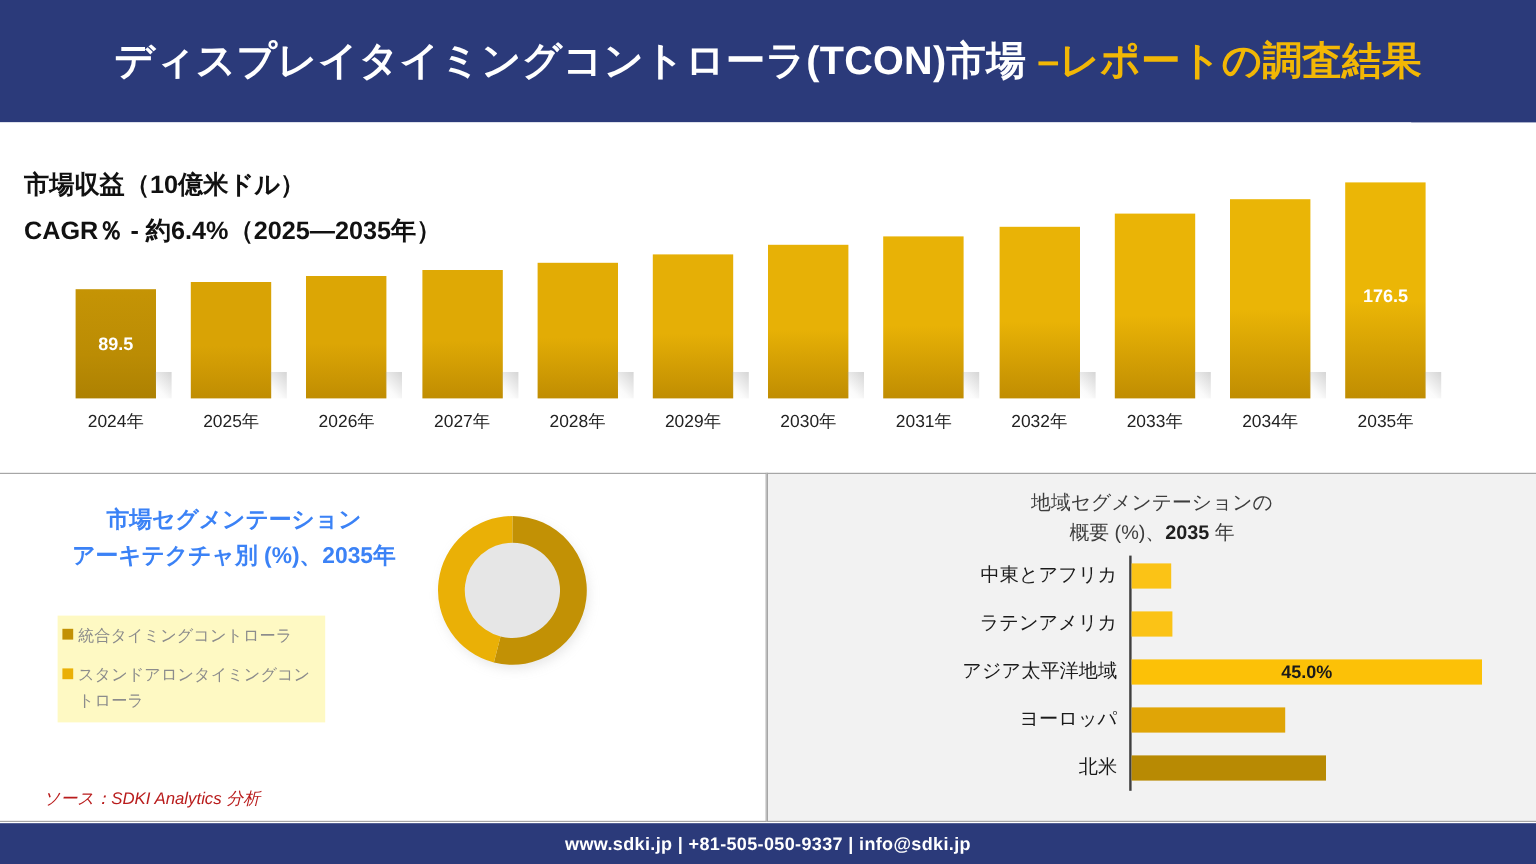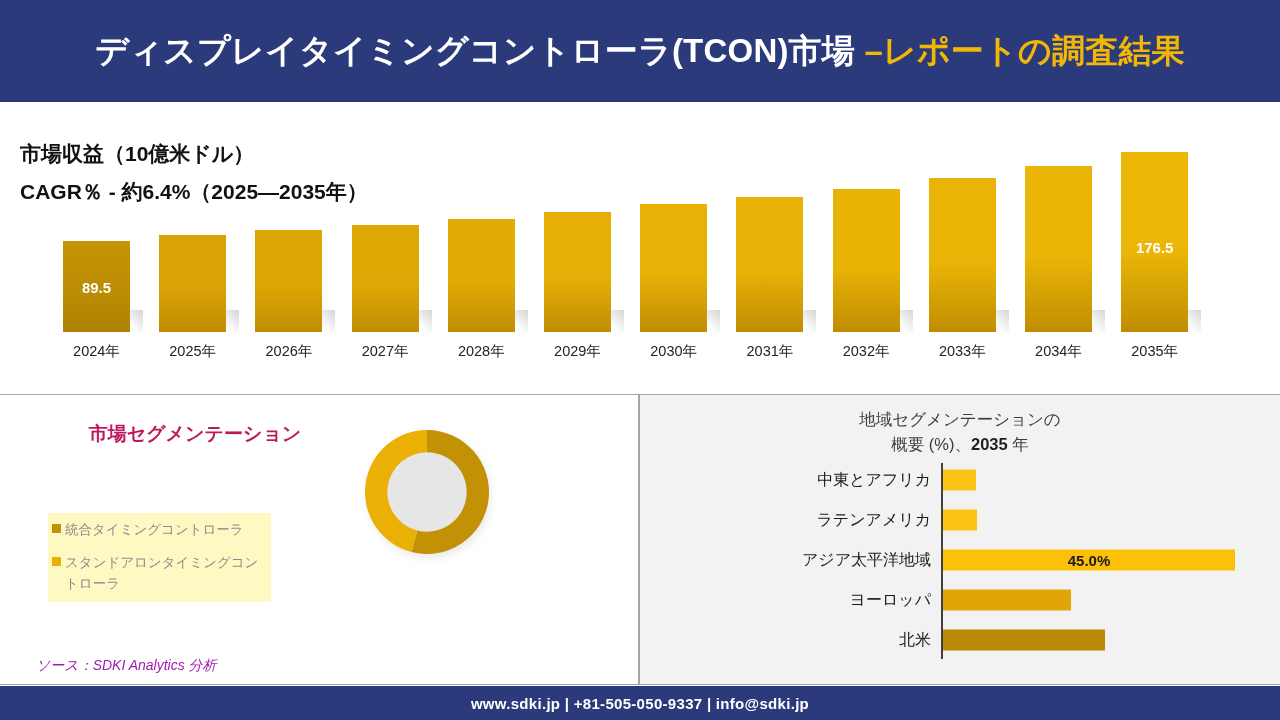--- a/index.html
+++ b/index.html
@@ -154,21 +154,21 @@
   }
 
   .seg-title {
     position: absolute;
     left: 30px;
     top: 24px;
     width: 330px;
     text-align: center;
     font-size: 19px;
     font-weight: bold;
-    color: #be185d;
+    color: #3b82f6;
     line-height: 30px;
   }
 
   .legend-box {
     position: absolute;
     left: 48px;
     top: 118px;
     width: 215px;
     background: #fef9c3;
     padding: 6px 4px 8px 4px;
@@ -209,21 +209,21 @@
     background: rgba(140,140,140,0.22);
     filter: blur(5px);
   }
 
   .source-line {
     position: absolute;
     left: 36px;
     top: 262px;
     font-size: 14px;
     font-style: italic;
-    color: #a21caf;
+    color: #b91c1c;
     white-space: nowrap;
   }
 
   
   .region-title {
     position: absolute;
     left: 160px;
     top: 12px;
     width: 320px;
     text-align: center;
@@ -390,20 +390,21 @@
           <div class="col-label">2035年</div>
         </div>
       </div>
   </div>
 
   <div class="bottom-row">
 
     <div class="panel-left">
       <div class="seg-title">
         <div>市場セグメンテーション</div>
+        <div>アーキテクチャ別 (%)、2035年</div>
       </div>
 
       <div class="legend-box" id="donut-legend">
           <div class="legend-item">
             <span class="legend-swatch" style="background: rgb(194, 145, 5);"></span>
             <span class="legend-text">統合タイミングコントローラ</span>
           </div>
           <div class="legend-item">
             <span class="legend-swatch" style="background: rgb(234, 176, 6);"></span>
             <span class="legend-text">スタンドアロンタイミングコントローラ</span>

